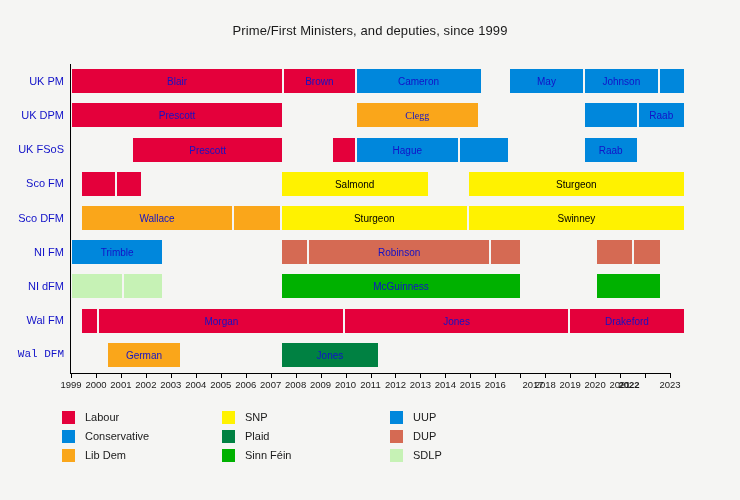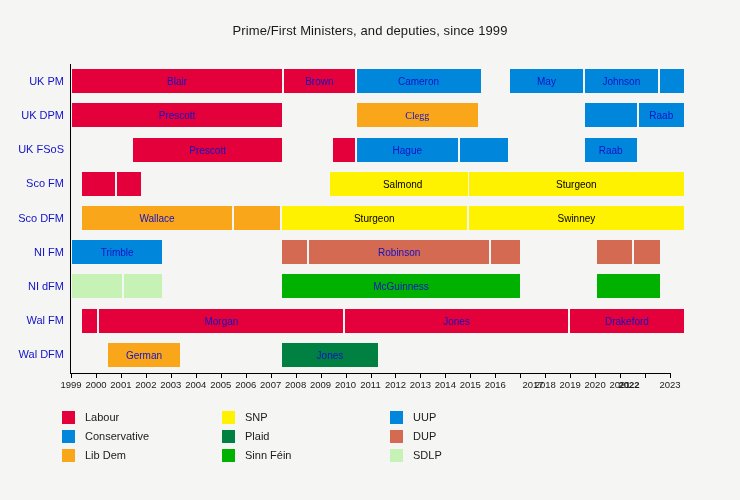--- a/index.html
+++ b/index.html
@@ -139,21 +139,21 @@
 
   <div id="row-labels">
       <div class="row-label" style="top: 10.6111px;">UK PM</div>
       <div class="row-label" style="top: 44.8333px;">UK DPM</div>
       <div class="row-label" style="top: 79.0556px;">UK FSoS</div>
       <div class="row-label" style="top: 113.278px;">Sco FM</div>
       <div class="row-label" style="top: 147.5px;">Sco DFM</div>
       <div class="row-label" style="top: 181.722px;">NI FM</div>
       <div class="row-label" style="top: 215.944px;">NI dFM</div>
       <div class="row-label" style="top: 250.167px;">Wal FM</div>
-      <div class="row-label" style="top: 284.389px;">Wal DFM</div>
+      <div class="row-label" style="top: 284.389px; font-family: Liberation Mono, monospace;">Wal DFM</div>
     </div>
 
   <div id="y-axis-line"></div>
   <div id="x-axis-line"></div>
 
   <div id="plot">
       <div class="bar" style="left: 0px; top: 4.11111px; width: 212.146px; height: 26px; background: rgb(228, 0, 59);">
         <span class="bar-label">Blair</span>
       </div>
       <div class="bar" style="left: 212.146px; top: 4.11111px; width: 72.3792px; height: 26px; background: rgb(228, 0, 59);">
@@ -197,21 +197,21 @@
       </div>
       <div class="bar" style="left: 512.894px; top: 72.5556px; width: 53.6604px; height: 26px; background: rgb(0, 135, 220);">
         <span class="bar-label">Raab</span>
       </div>
       <div class="bar" style="left: 9.98333px; top: 106.778px; width: 34.9417px; height: 26px; background: rgb(228, 0, 59);">
         <span class="bar-label"></span>
       </div>
       <div class="bar" style="left: 44.925px; top: 106.778px; width: 26.2062px; height: 26px; background: rgb(228, 0, 59);">
         <span class="bar-label"></span>
       </div>
-      <div class="bar lightbg" style="left: 209.65px; top: 106.778px; width: 148px; height: 26px; background: rgb(255, 242, 0); margin-left: 48px;">
+      <div class="bar lightbg" style="left: 209.65px; top: 106.778px; width: 148px; height: 26px; background: rgb(255, 242, 0);">
         <span class="bar-label">Salmond</span>
       </div>
       <div class="bar lightbg" style="left: 396.837px; top: 106.778px; width: 217.137px; height: 26px; background: rgb(255, 242, 0);">
         <span class="bar-label">Sturgeon</span>
       </div>
       <div class="bar" style="left: 9.98333px; top: 141px; width: 152.246px; height: 26px; background: rgb(250, 166, 26);">
         <span class="bar-label">Wallace</span>
       </div>
       <div class="bar" style="left: 162.229px; top: 141px; width: 47.4208px; height: 26px; background: rgb(250, 166, 26);">
         <span class="bar-label"></span>

